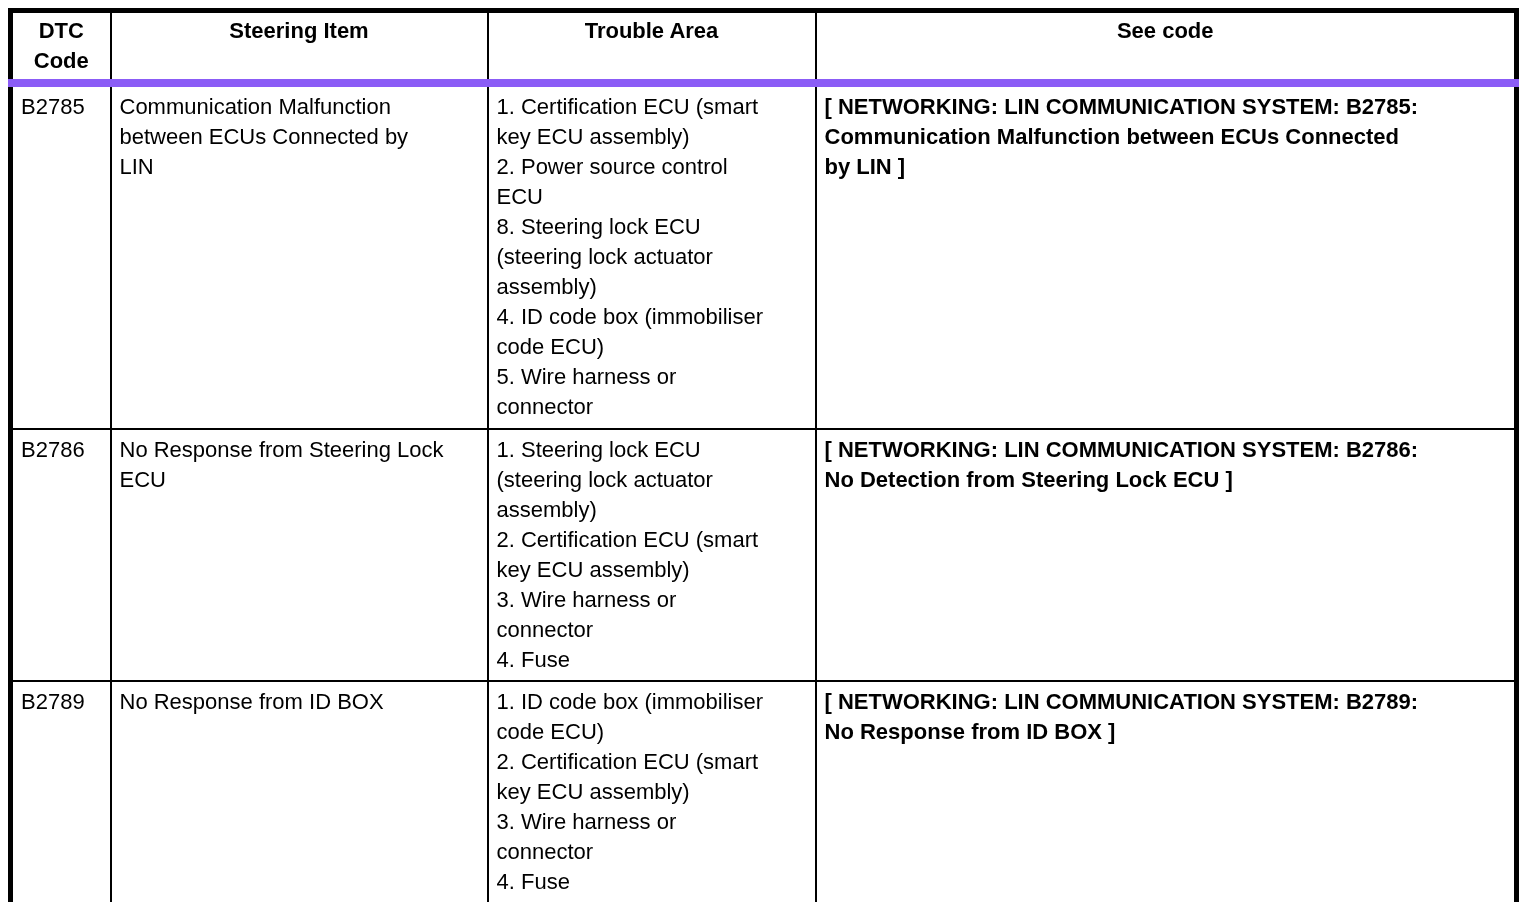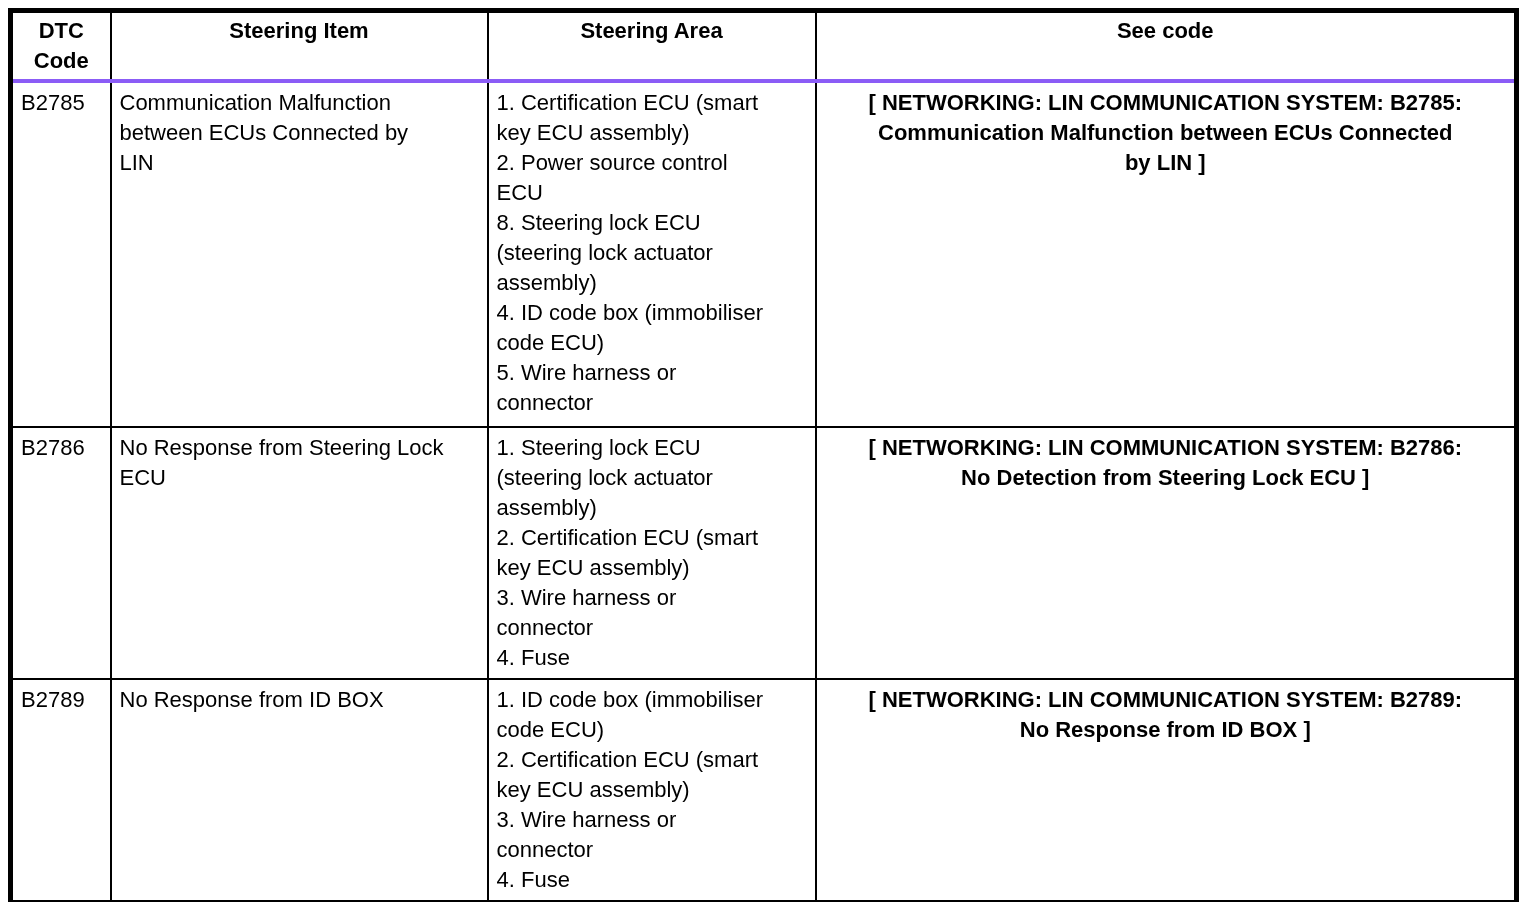--- a/index.html
+++ b/index.html
@@ -28,40 +28,40 @@
   table.dtc-table td {
     border: 2px solid #000000;
     vertical-align: top;
     font-size: 22px;
     line-height: 30px;
     white-space: pre-line;
     overflow: hidden;
     padding: 5px 8px;
   }
   table.dtc-table thead th {
-    border-bottom: 4px solid #8b5cf6;
+    border-bottom: 8px solid #8b5cf6;
     font-weight: bold;
     text-align: center;
     height: 56px;
     padding: 3px 4px;
   }
   col.c-dtc      { width: 100px; }
   col.c-detect   { width: 377px; }
   col.c-trouble  { width: 328px; }
   col.c-seepage  { width: 701px; }
 
   td.cell-dtc {
     text-align: left;
   }
   td.cell-detect,
   td.cell-trouble {
     text-align: left;
   }
   td.cell-seepage {
-    text-align: center;
+    text-align: left;
     font-weight: bold;
   }
   td.cell-seepage .see-page-ref {
     font-weight: bold;
     color: #000000;
     text-decoration: none;
   }
   tr.row-b2785 { height: 346px; }
   tr.row-b2786 { height: 213px; }
   tr.row-b2789 { height: 217px; }
@@ -74,21 +74,21 @@
     <col class="c-dtc">
     <col class="c-detect">
     <col class="c-trouble">
     <col class="c-seepage">
   </colgroup>
   <thead>
     <tr>
       <th>DTC
 Code</th>
       <th>Steering Item</th>
-      <th>Steering Area</th>
+      <th>Trouble Area</th>
       <th>See code</th>
     </tr>
   </thead>
   <tbody>
     <tr class="row-b2785">
       <td class="cell-dtc">B2785</td>
       <td class="cell-detect">Communication Malfunction
 between ECUs Connected by
 LIN</td>
       <td class="cell-trouble">1. Certification ECU (smart

